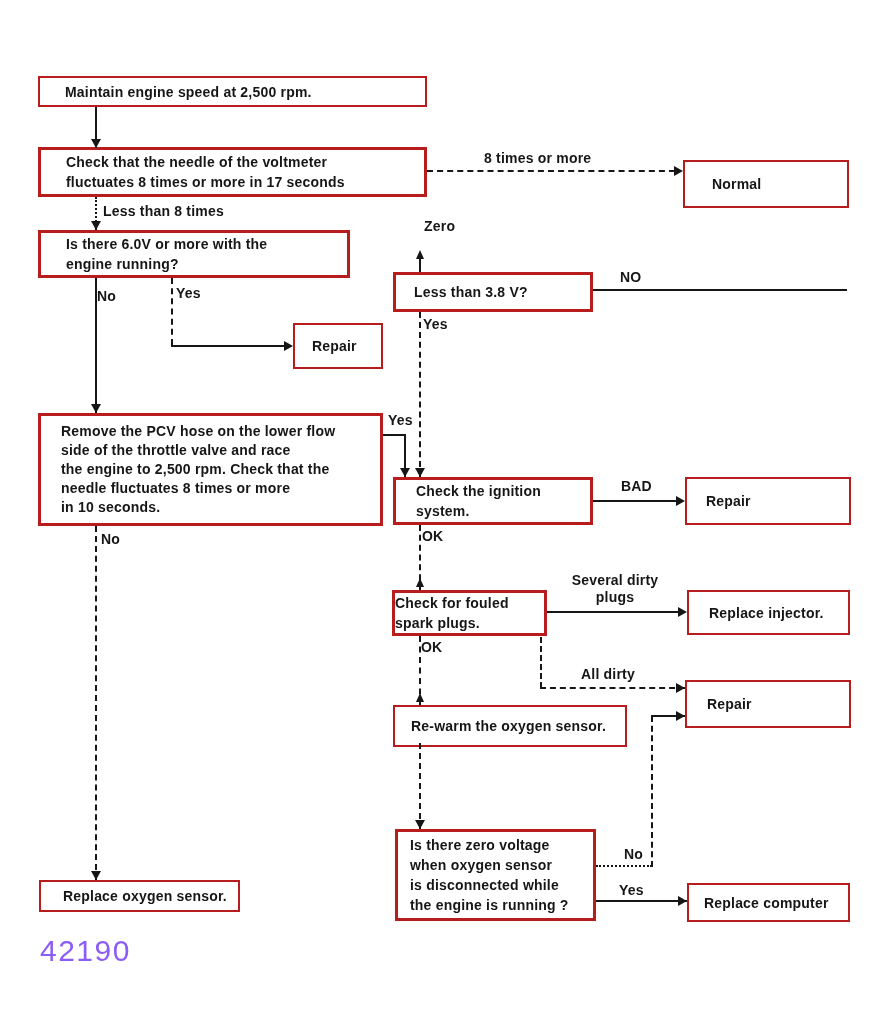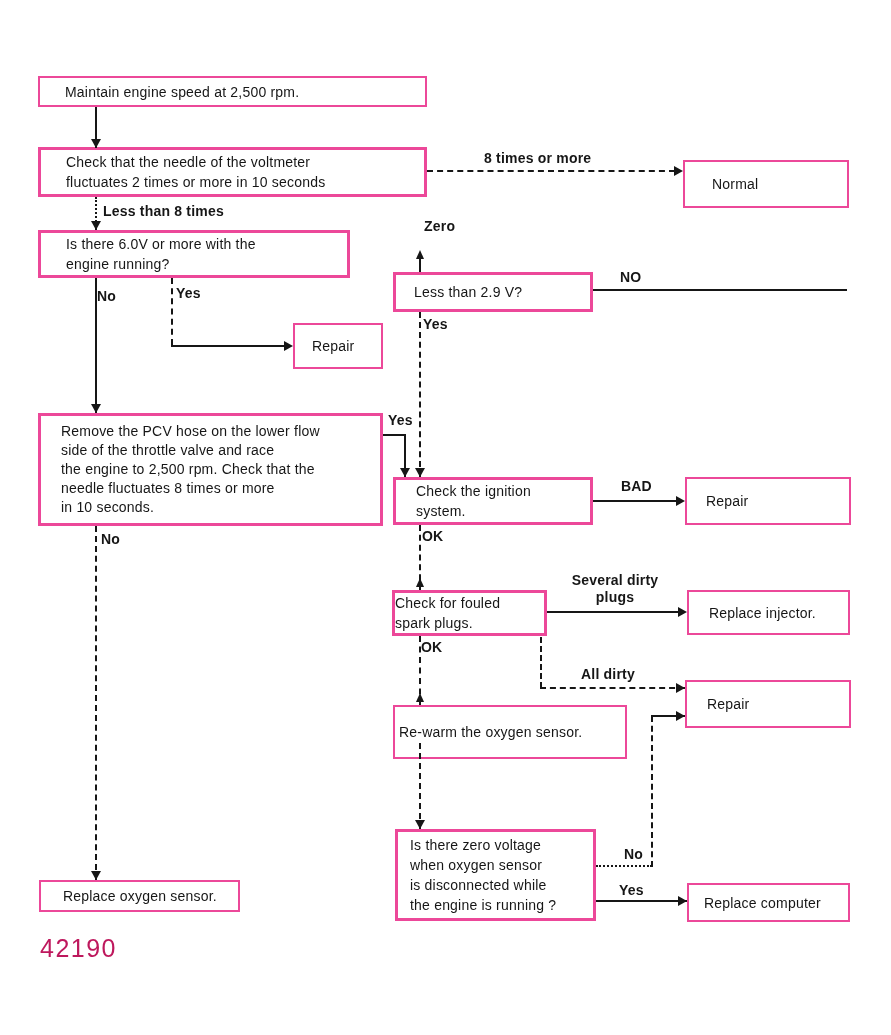--- a/index.html
+++ b/index.html
@@ -2,59 +2,59 @@
 <html><head>
 <meta charset="utf-8">
 <style>
   html,body{margin:0;padding:0;background:#ffffff;}
   .canvas{
     position:relative;width:891px;height:1035px;background:#ffffff;
     font-family:"Liberation Sans",sans-serif;color:#161616;overflow:hidden;
   }
   .node{
     position:absolute;box-sizing:border-box;background:#ffffff;
-    border:2px solid #ec4899;display:flex;align-items:center;
-    font-weight:normal;font-size:14px;line-height:20px;letter-spacing:.2px;
+    border:2px solid #b91c1c;display:flex;align-items:center;
+    font-weight:bold;font-size:14px;line-height:20px;letter-spacing:.2px;
     white-space:pre-line;
   }
   .node.thick{border-width:3px;}
   .lbl{
     position:absolute;font-weight:bold;font-size:14px;line-height:17px;
     letter-spacing:.2px;white-space:pre-line;
   }
   .fig{
-    position:absolute;font-weight:400;font-size:25px;letter-spacing:1.5px;
-    color:#be185d;
+    position:absolute;font-weight:400;font-size:30px;letter-spacing:1.5px;
+    color:#8b5cf6;
   }
   .ln{position:absolute;background:#161616;}
   .vdash{position:absolute;width:0;border-left:2px dashed #161616;}
   .hdash{position:absolute;height:0;border-top:2px dashed #161616;}
   .vdot{position:absolute;width:0;border-left:2px dotted #161616;}
   .hdot{position:absolute;height:0;border-top:2px dotted #161616;}
   .ar{position:absolute;width:0;height:0;}
   .ar.down{border-left:5px solid transparent;border-right:5px solid transparent;border-top:9px solid #161616;}
   .ar.right{border-top:5px solid transparent;border-bottom:5px solid transparent;border-left:9px solid #161616;}
   .ar.up{border-left:4px solid transparent;border-right:4px solid transparent;border-bottom:9px solid #161616;}
 </style>
 </head>
 <body>
 
 <div class="canvas">
 
   <div class="node" style="left:38px;top:76px;width:389px;height:31px;padding-left:25px;">Maintain engine speed at 2,500 rpm.</div>
 
   <div class="node thick" style="left:38px;top:147px;width:389px;height:50px;padding-left:25px;">Check that the needle of the voltmeter
-fluctuates 2 times or more in 10 seconds</div>
+fluctuates 8 times or more in 17 seconds</div>
 
   <div class="node" style="left:683px;top:148px;width:166px;height:48px;padding-left:27px;margin-top:12px;">Normal</div>
 
   <div class="node thick" style="left:38px;top:230px;width:312px;height:48px;padding-left:25px;">Is there 6.0V or more with the
 engine running?</div>
 
-  <div class="node thick" style="left:393px;top:272px;width:200px;height:40px;padding-left:18px;">Less than 2.9 V?</div>
+  <div class="node thick" style="left:393px;top:272px;width:200px;height:40px;padding-left:18px;">Less than 3.8 V?</div>
 
   <div class="node" style="left:293px;top:323px;width:90px;height:46px;padding-left:17px;">Repair</div>
 
   <div class="node thick" style="left:38px;top:413px;width:345px;height:113px;padding-left:20px;line-height:19px;">Remove the PCV hose on the lower flow
 side of the throttle valve and race
 the engine to 2,500 rpm. Check that the
 needle fluctuates 8 times or more
 in 10 seconds.</div>
 
   <div class="node thick" style="left:393px;top:477px;width:200px;height:48px;padding-left:20px;">Check the ignition
@@ -62,21 +62,21 @@
 
   <div class="node" style="left:685px;top:477px;width:166px;height:48px;padding-left:19px;">Repair</div>
 
   <div class="node thick" style="left:392px;top:590px;width:155px;height:46px;">Check for fouled
 spark plugs.</div>
 
   <div class="node" style="left:687px;top:590px;width:163px;height:45px;padding-left:20px;">Replace injector.</div>
 
   <div class="node" style="left:685px;top:680px;width:166px;height:48px;padding-left:20px;">Repair</div>
 
-  <div class="node" style="left:393px;top:705px;width:234px;height:54px;padding-left:4px;">Re-warm the oxygen sensor.</div>
+  <div class="node" style="left:393px;top:705px;width:234px;height:42px;padding-left:16px;">Re-warm the oxygen sensor.</div>
 
   <div class="node thick" style="left:395px;top:829px;width:201px;height:92px;padding-left:12px;">Is there zero voltage
 when oxygen sensor
 is disconnected while
 the engine is running ?</div>
 
   <div class="node" style="left:39px;top:880px;width:201px;height:32px;padding-left:22px;text-align:right;">Replace oxygen sensor.</div>
 
   <div class="node" style="left:687px;top:883px;width:163px;height:39px;padding-left:15px;">Replace computer</div>
 

